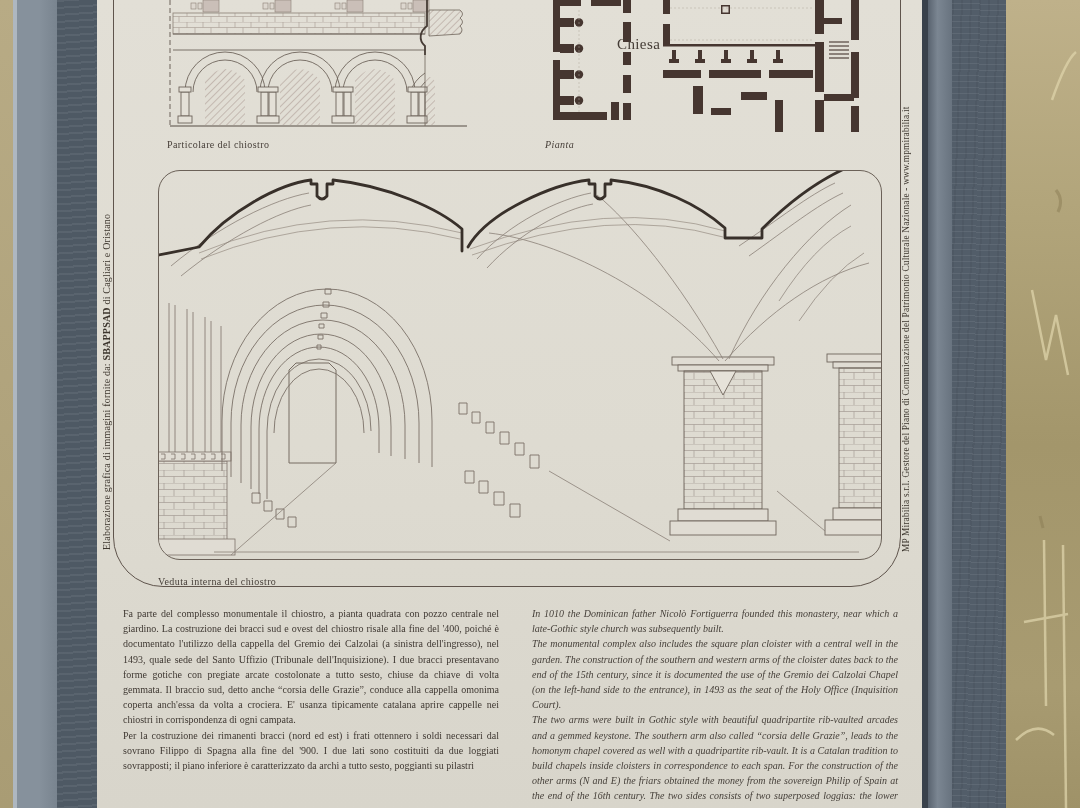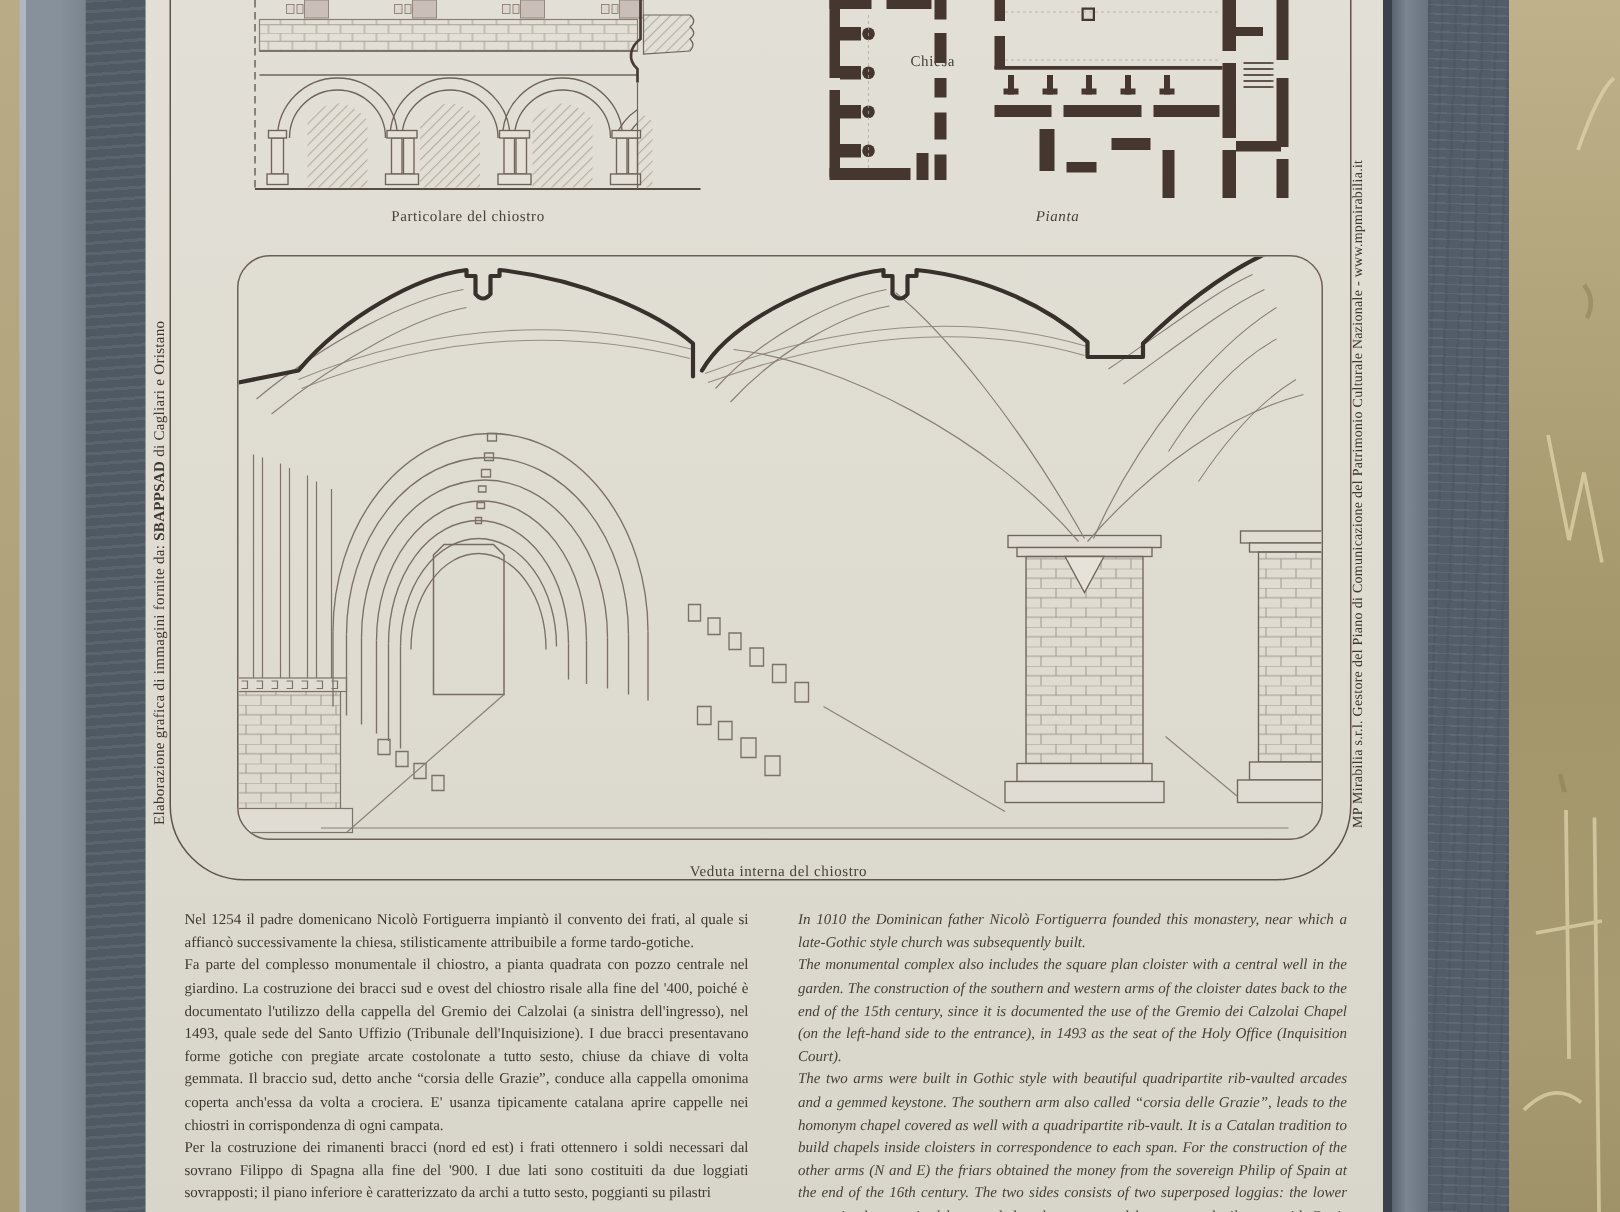--- a/index.html
+++ b/index.html
@@ -22,21 +22,21 @@
   .frame-r-inner{left:952px;top:0;width:54px;height:808px;background:#525d69;
     background-image:repeating-linear-gradient(2deg,rgba(235,240,245,.08) 0 1px,rgba(0,0,0,0) 1px 6px),
                      repeating-linear-gradient(92deg,rgba(0,0,0,.05) 0 2px,rgba(0,0,0,0) 2px 9px);}
   
   .paper{left:97px;top:0;width:825px;height:808px;
     background:linear-gradient(180deg,#e2dfd6,#dedbd1 55%,#d8d5cb);}
   .outer-border{left:16px;top:-60px;width:786px;height:645px;
     border:1.5px solid #5f544c;border-radius:50px;}
   .inner-box{left:61px;top:170px;width:722px;height:388px;
     border:1px solid #6b6158;border-radius:22px;overflow:hidden;}
-  .caption{font-size:10px;letter-spacing:.4px;color:#48403a;text-align:center;}
+  .caption{font-size:10px;letter-spacing:.4px;color:#48403a;text-align:left;}
   .vtext{position:absolute;writing-mode:vertical-rl;transform:rotate(180deg);
     white-space:nowrap;color:#3d362e;}
   .vl{left:4px;top:190px;height:360px;font-size:10px;letter-spacing:.2px;}
   .vr{left:804px;top:78px;height:474px;font-size:9.3px;letter-spacing:.2px;}
   
   .coltext{font-size:10px;line-height:15.2px;text-align:justify;}
   .col-it{left:26px;top:606px;width:376px;color:#3f3832;}
   .col-en{left:435px;top:606px;width:366px;color:#46403a;font-style:italic;}
   .coltext p{margin:0;}
   svg{display:block;}
@@ -226,21 +226,21 @@
           <line x1="284" y1="54" x2="304" y2="54"></line>
         <line x1="284" y1="58" x2="304" y2="58"></line>
       </g>
 
       <g stroke="#b2a89e" stroke-width=".5" stroke-dasharray="2,2">
         <line x1="34" y1="10" x2="34" y2="112"></line>
           <line x1="125" y1="8" x2="268" y2="8"></line>
         <line x1="125" y1="40" x2="268" y2="40"></line>
       </g>
     </svg>
-    <div class="abs" style="left:62px;top:36px;font-size:10px;color:#443c35;letter-spacing:.4px;">Chiesa</div>
+    <div class="abs" style="left:72px;top:36px;font-size:15px;color:#443c35;letter-spacing:.4px;">Chiesa</div>
   </div>
   <div class="abs caption" style="left:448px;top:139px;width:320px;font-style:italic;">Pianta</div>
 
   <div class="abs inner-box">
     <svg width="722" height="388" viewBox="0 0 722 388">
       <defs>
         <pattern id="vb" width="20" height="13" patternUnits="userSpaceOnUse">
           <path d="M0,0 H20 M0,6.5 H20 M5,0 V6.5 M15,6.5 V13" stroke="#9a9089" stroke-width=".6" fill="none"></path>
         </pattern>
       </defs>
@@ -344,21 +344,20 @@
         <line x1="55" y1="381" x2="700" y2="381"></line>
         <path d="M72,384 L177,292"></path>
         <path d="M511,370 L390,300"></path>
         <path d="M666,360 L618,320"></path>
       </g>
     </svg>
   </div>
   <div class="abs caption" style="left:61px;top:576px;width:722px;">Veduta interna del chiostro</div>
 
   <div class="abs coltext col-it">
-    <p>Nel 1254 il padre domenicano Nicolò Fortiguerra impiantò il convento dei frati, al quale si affiancò successivamente la chiesa, stilisticamente attribuibile a forme tardo-gotiche.</p>
     <p>Fa parte del complesso monumentale il chiostro, a pianta quadrata con pozzo centrale nel giardino. La costruzione dei bracci sud e ovest del chiostro risale alla fine del '400, poiché è documentato l'utilizzo della cappella del Gremio dei Calzolai (a sinistra dell'ingresso), nel 1493, quale sede del Santo Uffizio (Tribunale dell'Inquisizione). I due bracci presentavano forme gotiche con pregiate arcate costolonate a tutto sesto, chiuse da chiave di volta gemmata. Il braccio sud, detto anche “corsia delle Grazie”, conduce alla cappella omonima coperta anch'essa da volta a crociera. E' usanza tipicamente catalana aprire cappelle nei chiostri in corrispondenza di ogni campata.</p>
     <p>Per la costruzione dei rimanenti bracci (nord ed est) i frati ottennero i soldi necessari dal sovrano Filippo di Spagna alla fine del '900. I due lati sono costituiti da due loggiati sovrapposti; il piano inferiore è caratterizzato da archi a tutto sesto, poggianti su pilastri</p>
   </div>
   <div class="abs coltext col-en">
     <p>In 1010 the Dominican father Nicolò Fortiguerra founded this monastery, near which a late-Gothic style church was subsequently built.</p>
     <p>The monumental complex also includes the square plan cloister with a central well in the garden. The construction of the southern and western arms of the cloister dates back to the end of the 15th century, since it is documented the use of the Gremio dei Calzolai Chapel (on the left-hand side to the entrance), in 1493 as the seat of the Holy Office (Inquisition Court).</p>
     <p>The two arms were built in Gothic style with beautiful quadripartite rib-vaulted arcades and a gemmed keystone. The southern arm also called “corsia delle Grazie”, leads to the homonym chapel covered as well with a quadripartite rib-vault. It is a Catalan tradition to build chapels inside cloisters in correspondence to each span. For the construction of the other arms (N and E) the friars obtained the money from the sovereign Philip of Spain at the end of the 16th century. The two sides consists of two superposed loggias: the lower storey is characterized by rounded arches supported by octagonal pilasters with Doric capitals. The figurative repertoire</p>
   </div>
 
 </div>

